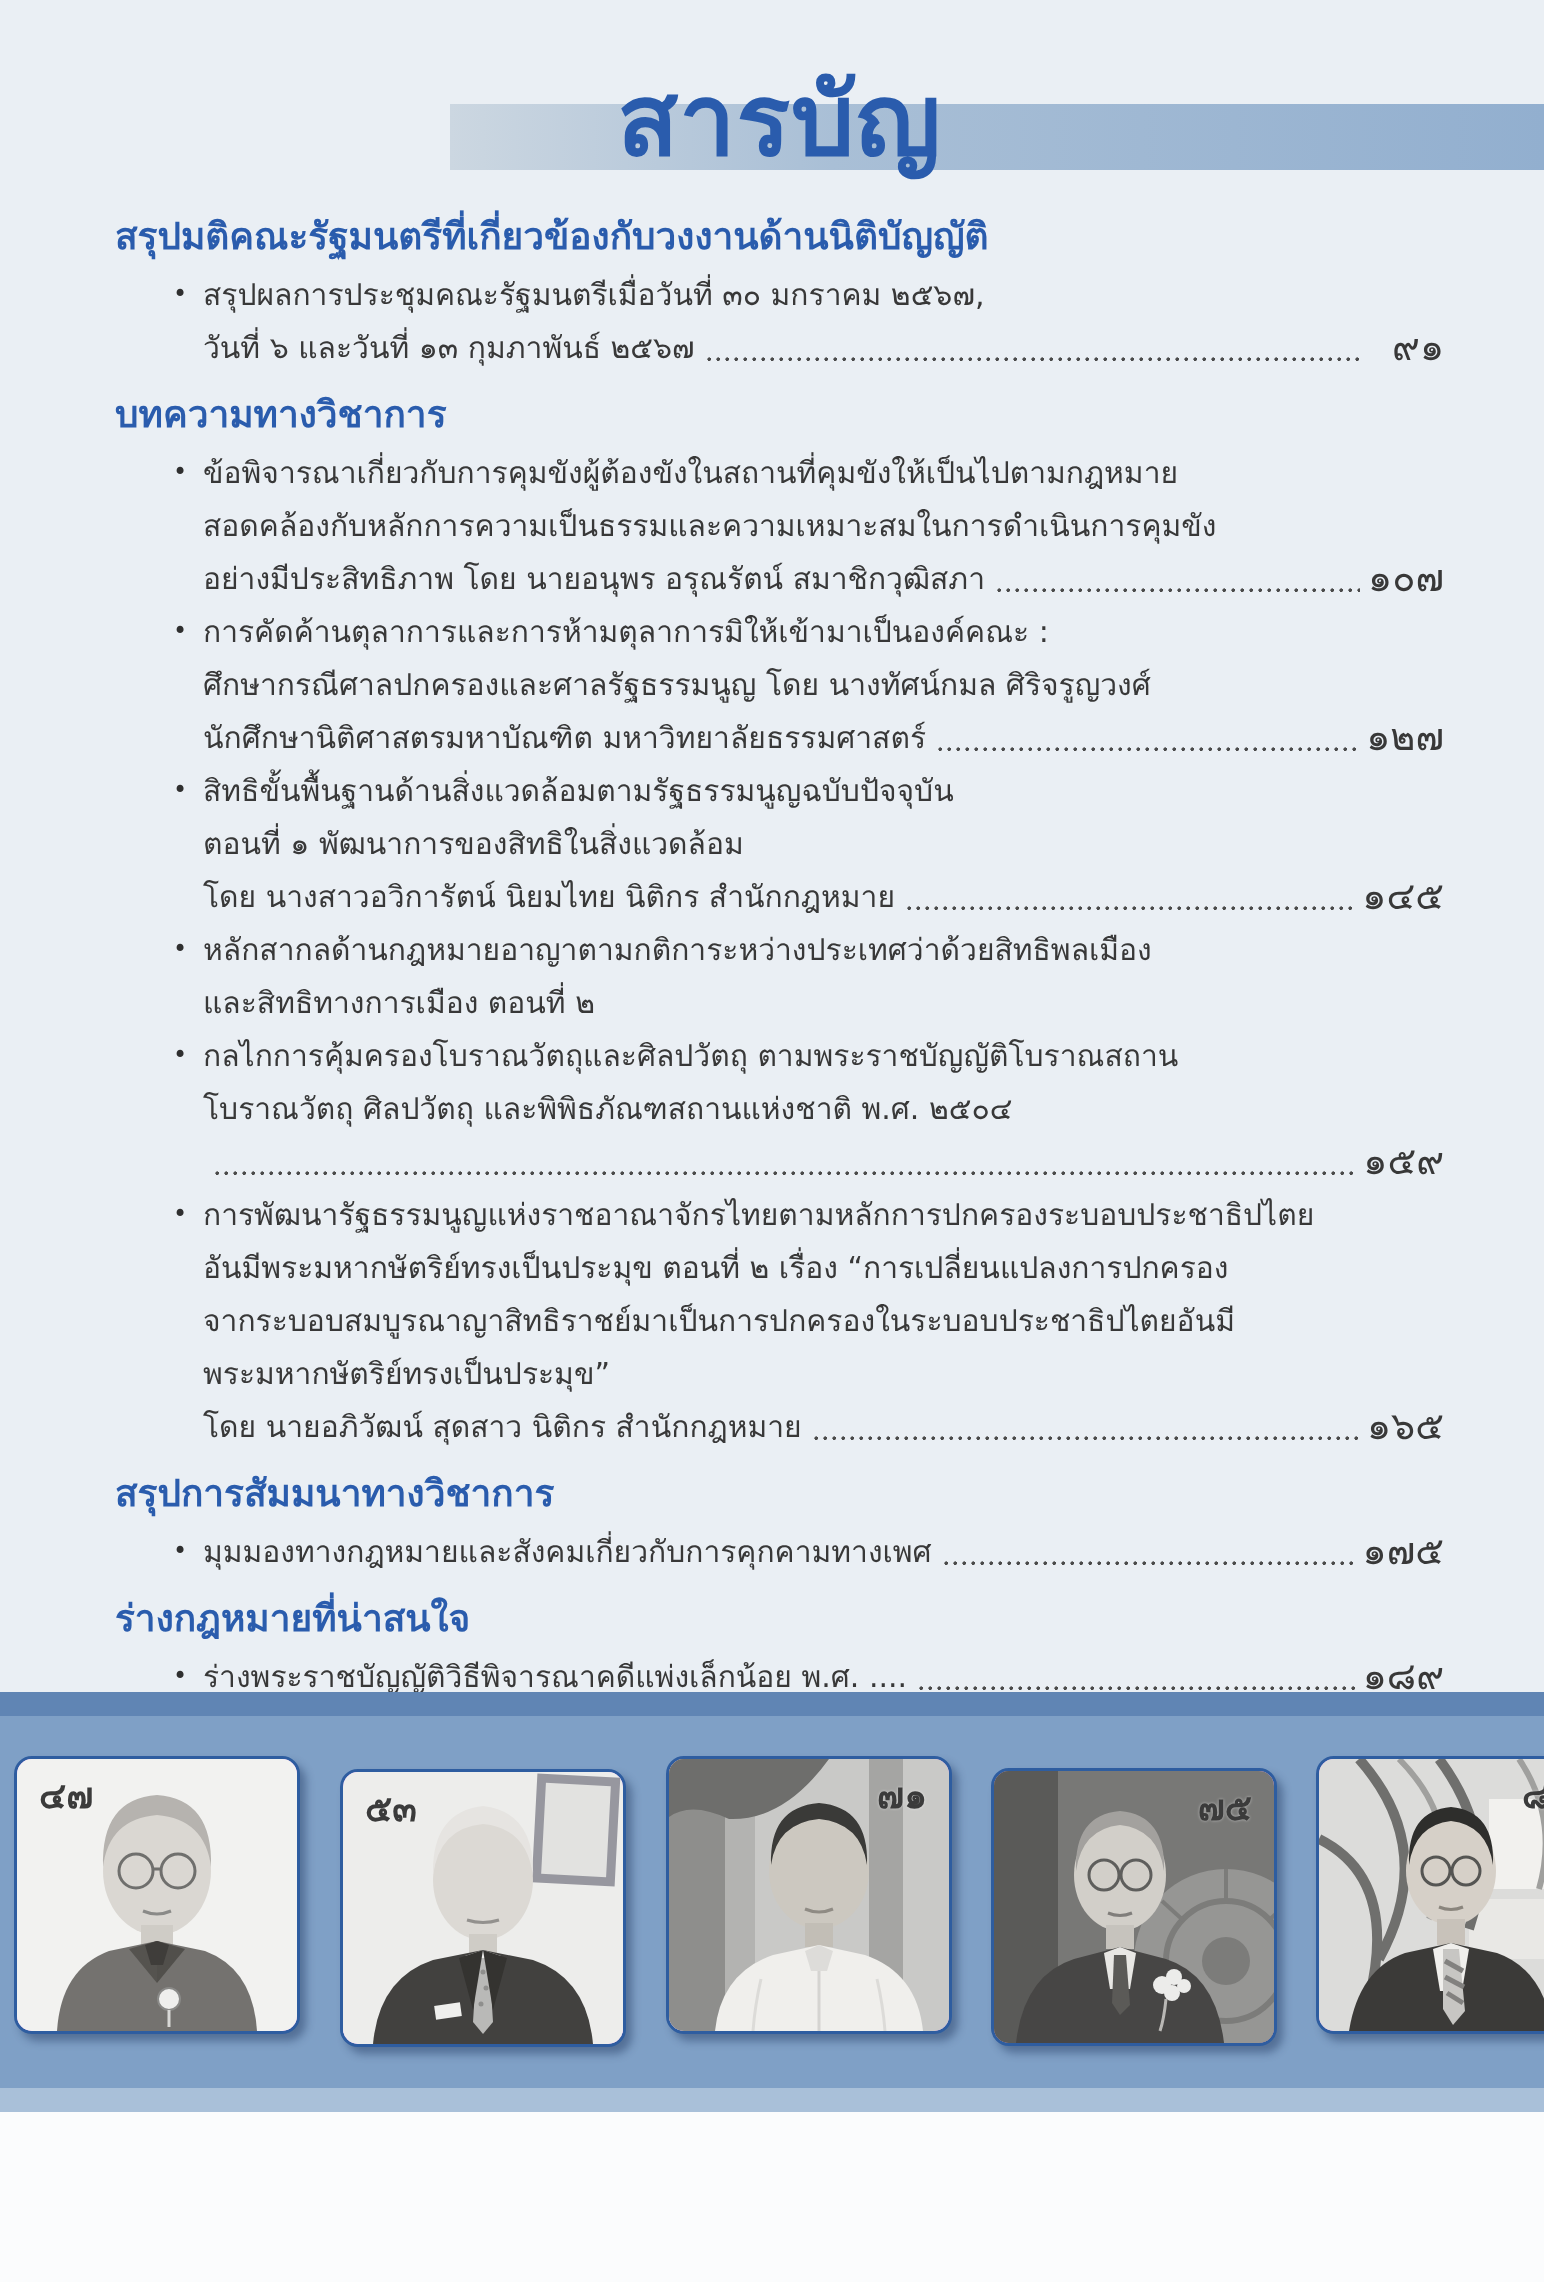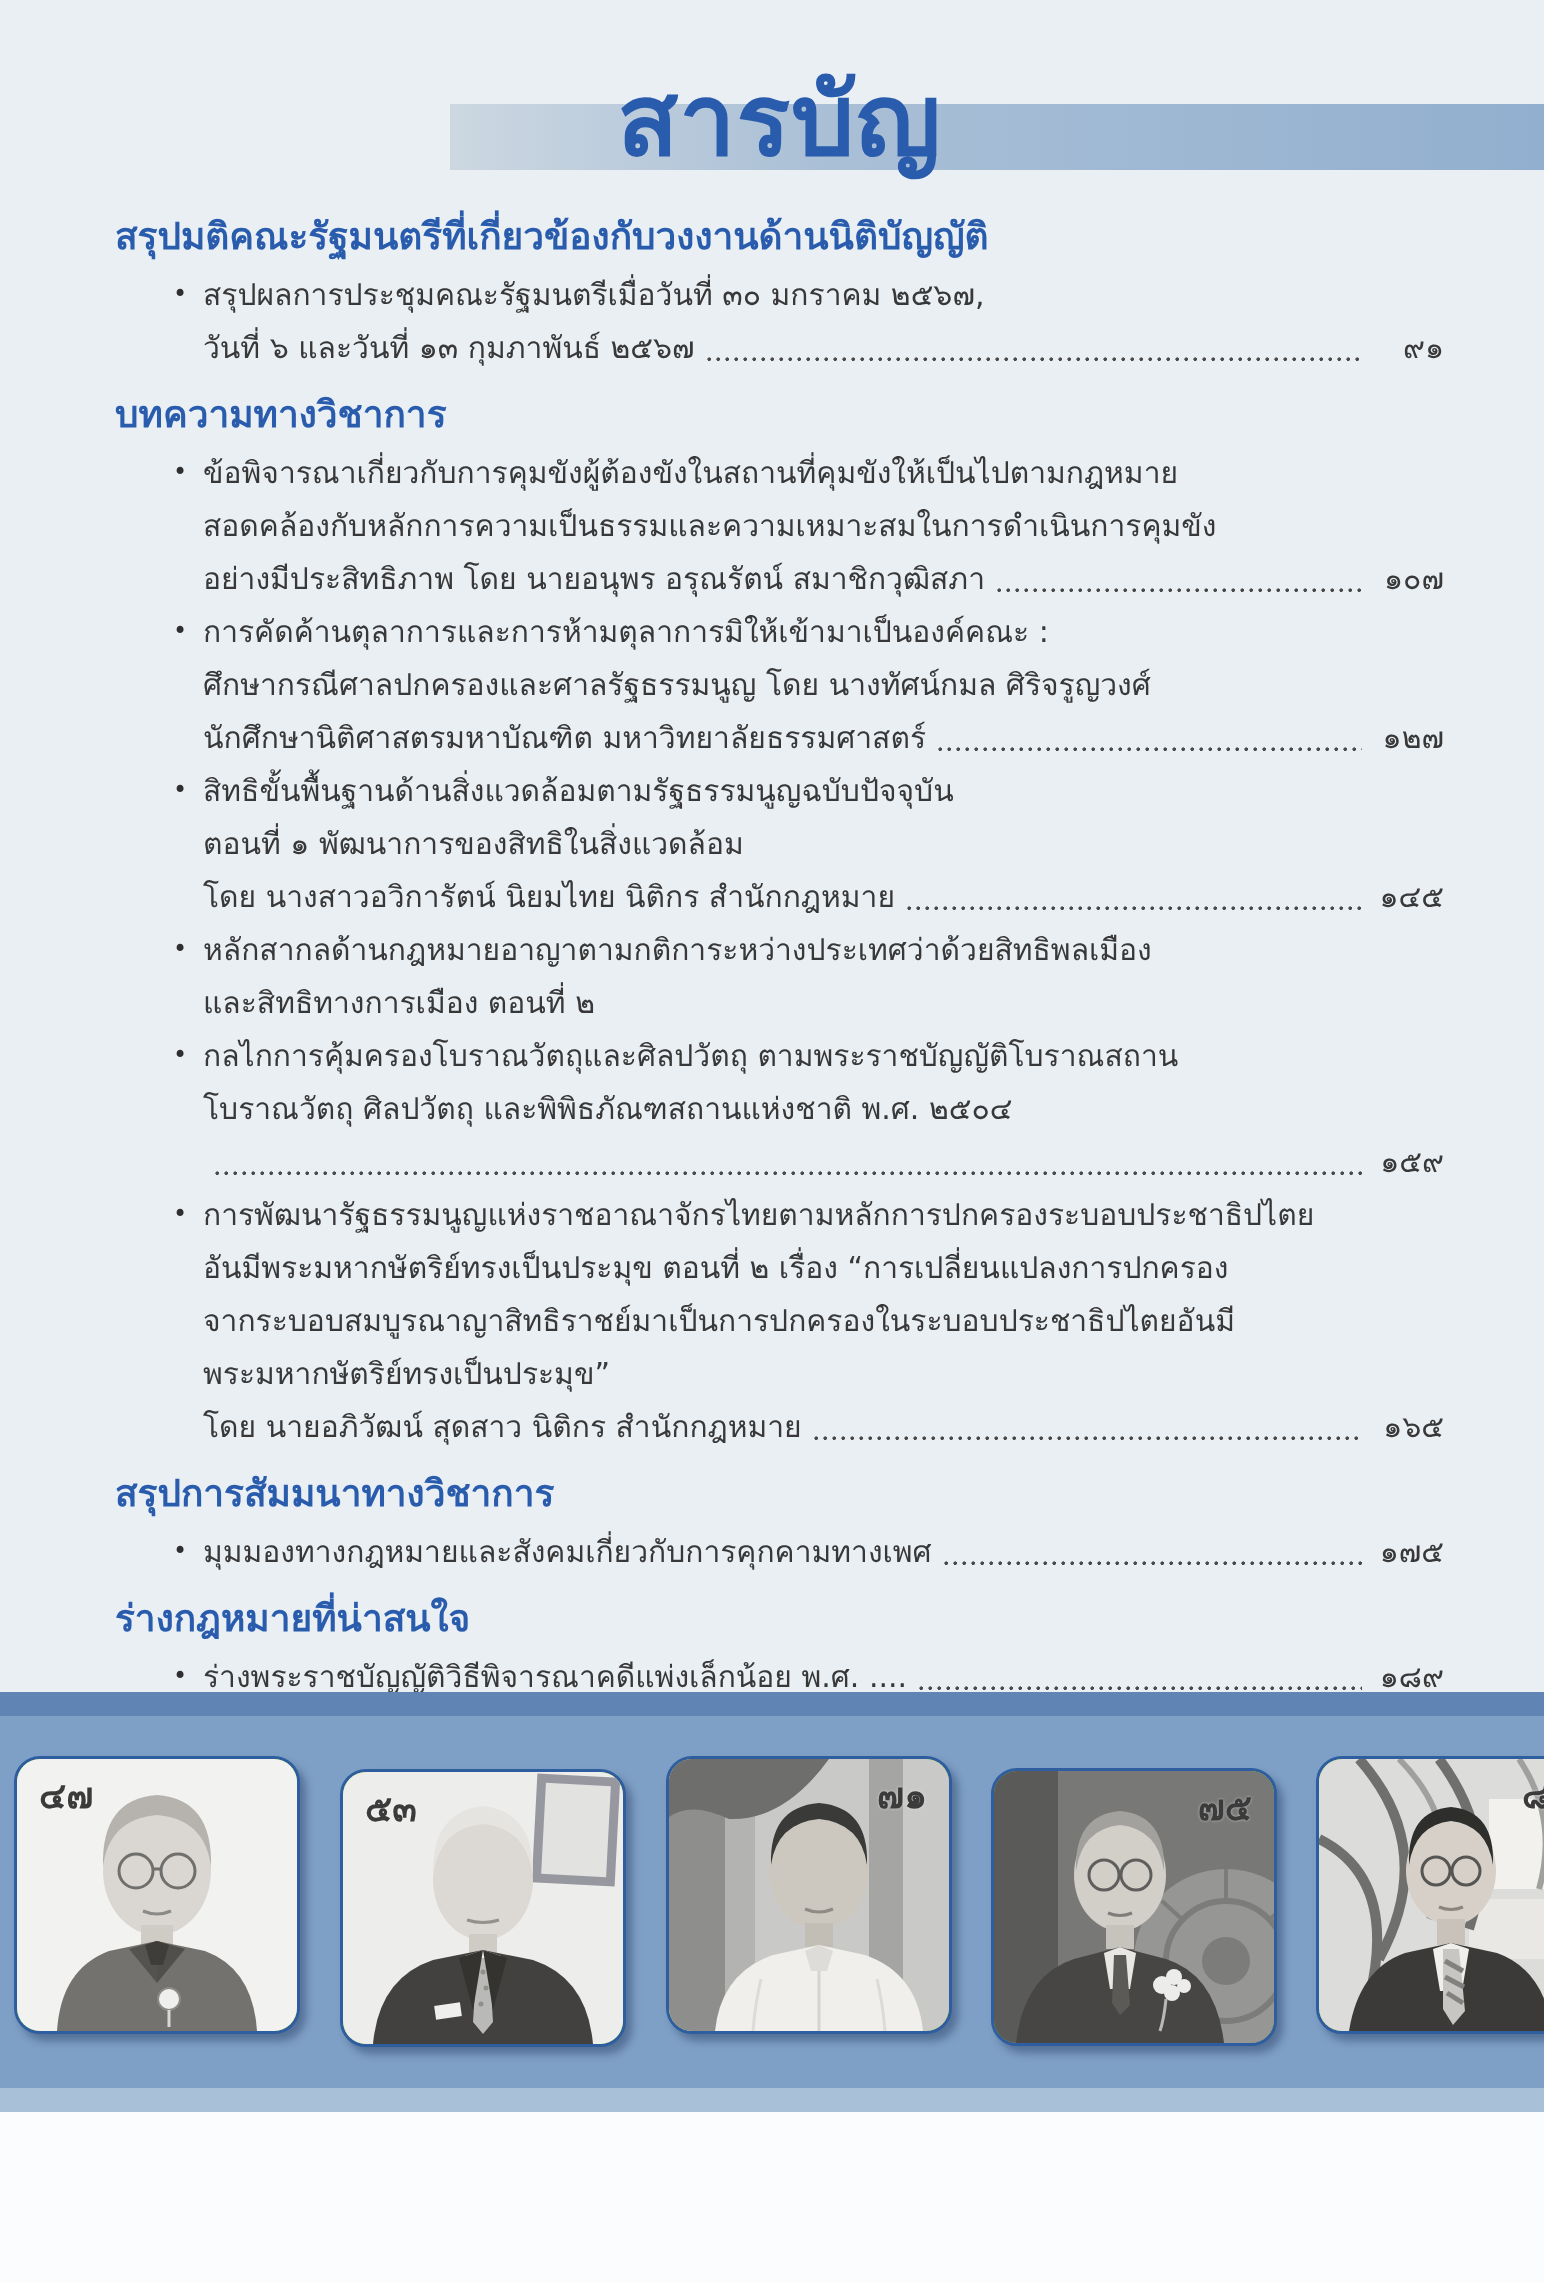--- a/index.html
+++ b/index.html
@@ -31,33 +31,33 @@
   .bullet{width:30px;flex:0 0 30px;font-size:24px;line-height:53px;color:#2f2f2f;}
   .lines{flex:1;min-width:0;}
   .tline{font-size:30px;line-height:53px;color:#383838;}
   .tline.last{display:flex;align-items:flex-end;}
   .tline.last .ltext{flex:0 1 auto;white-space:nowrap;}
   .leader{
     flex:1 1 auto;height:5px;margin:0 8px 12px 12px;
     background-image:radial-gradient(circle at 2.2px 2.2px,#4a4a4a 1.6px,transparent 2px);
     background-size:9px 5px;background-repeat:repeat-x;
   }
-  .pg{flex:0 0 74px;text-align:right;font-size:30px;line-height:53px;color:#383838;}
+  .pg{flex:0 0 74px;text-align:right;font-size:38px;line-height:53px;color:#383838;}
   
   .photo-strip{
     position:absolute;left:0;right:0;top:1692px;height:420px;
     background:#7fa0c6;
   }
   .strip-top{position:absolute;top:0;left:0;right:0;height:24px;background:#6085b4;}
   .strip-bottom{position:absolute;bottom:0;left:0;right:0;height:24px;background:#a9c0d9;}
   .photo-row{position:absolute;top:64px;left:14px;right:14px;display:flex;gap:27px;}
   .photo-card{
     position:relative;width:280px;height:272px;flex:0 0 280px;
-    border:3px solid #2e5da0;border-radius:26px;overflow:hidden;
-    background:#84cc16;box-shadow:6px 7px 9px rgba(25,45,85,.42);
+    border:3px solid #2e5da0;border-radius:18px;overflow:hidden;
+    background:#f0abfc;box-shadow:6px 7px 9px rgba(25,45,85,.42);
   }
   .photo-card svg{display:block;width:100%;height:100%;}
   .photo-label{
     position:absolute;top:8px;font-size:36px;font-weight:bold;color:#3b3b3b;
     text-shadow:0 0 3px rgba(255,255,255,.55);
   }
   .photo-card:nth-child(1) .photo-label,
   .photo-card:nth-child(2) .photo-label{left:22px;}
   .photo-card:nth-child(3) .photo-label,
   .photo-card:nth-child(4) .photo-label,

